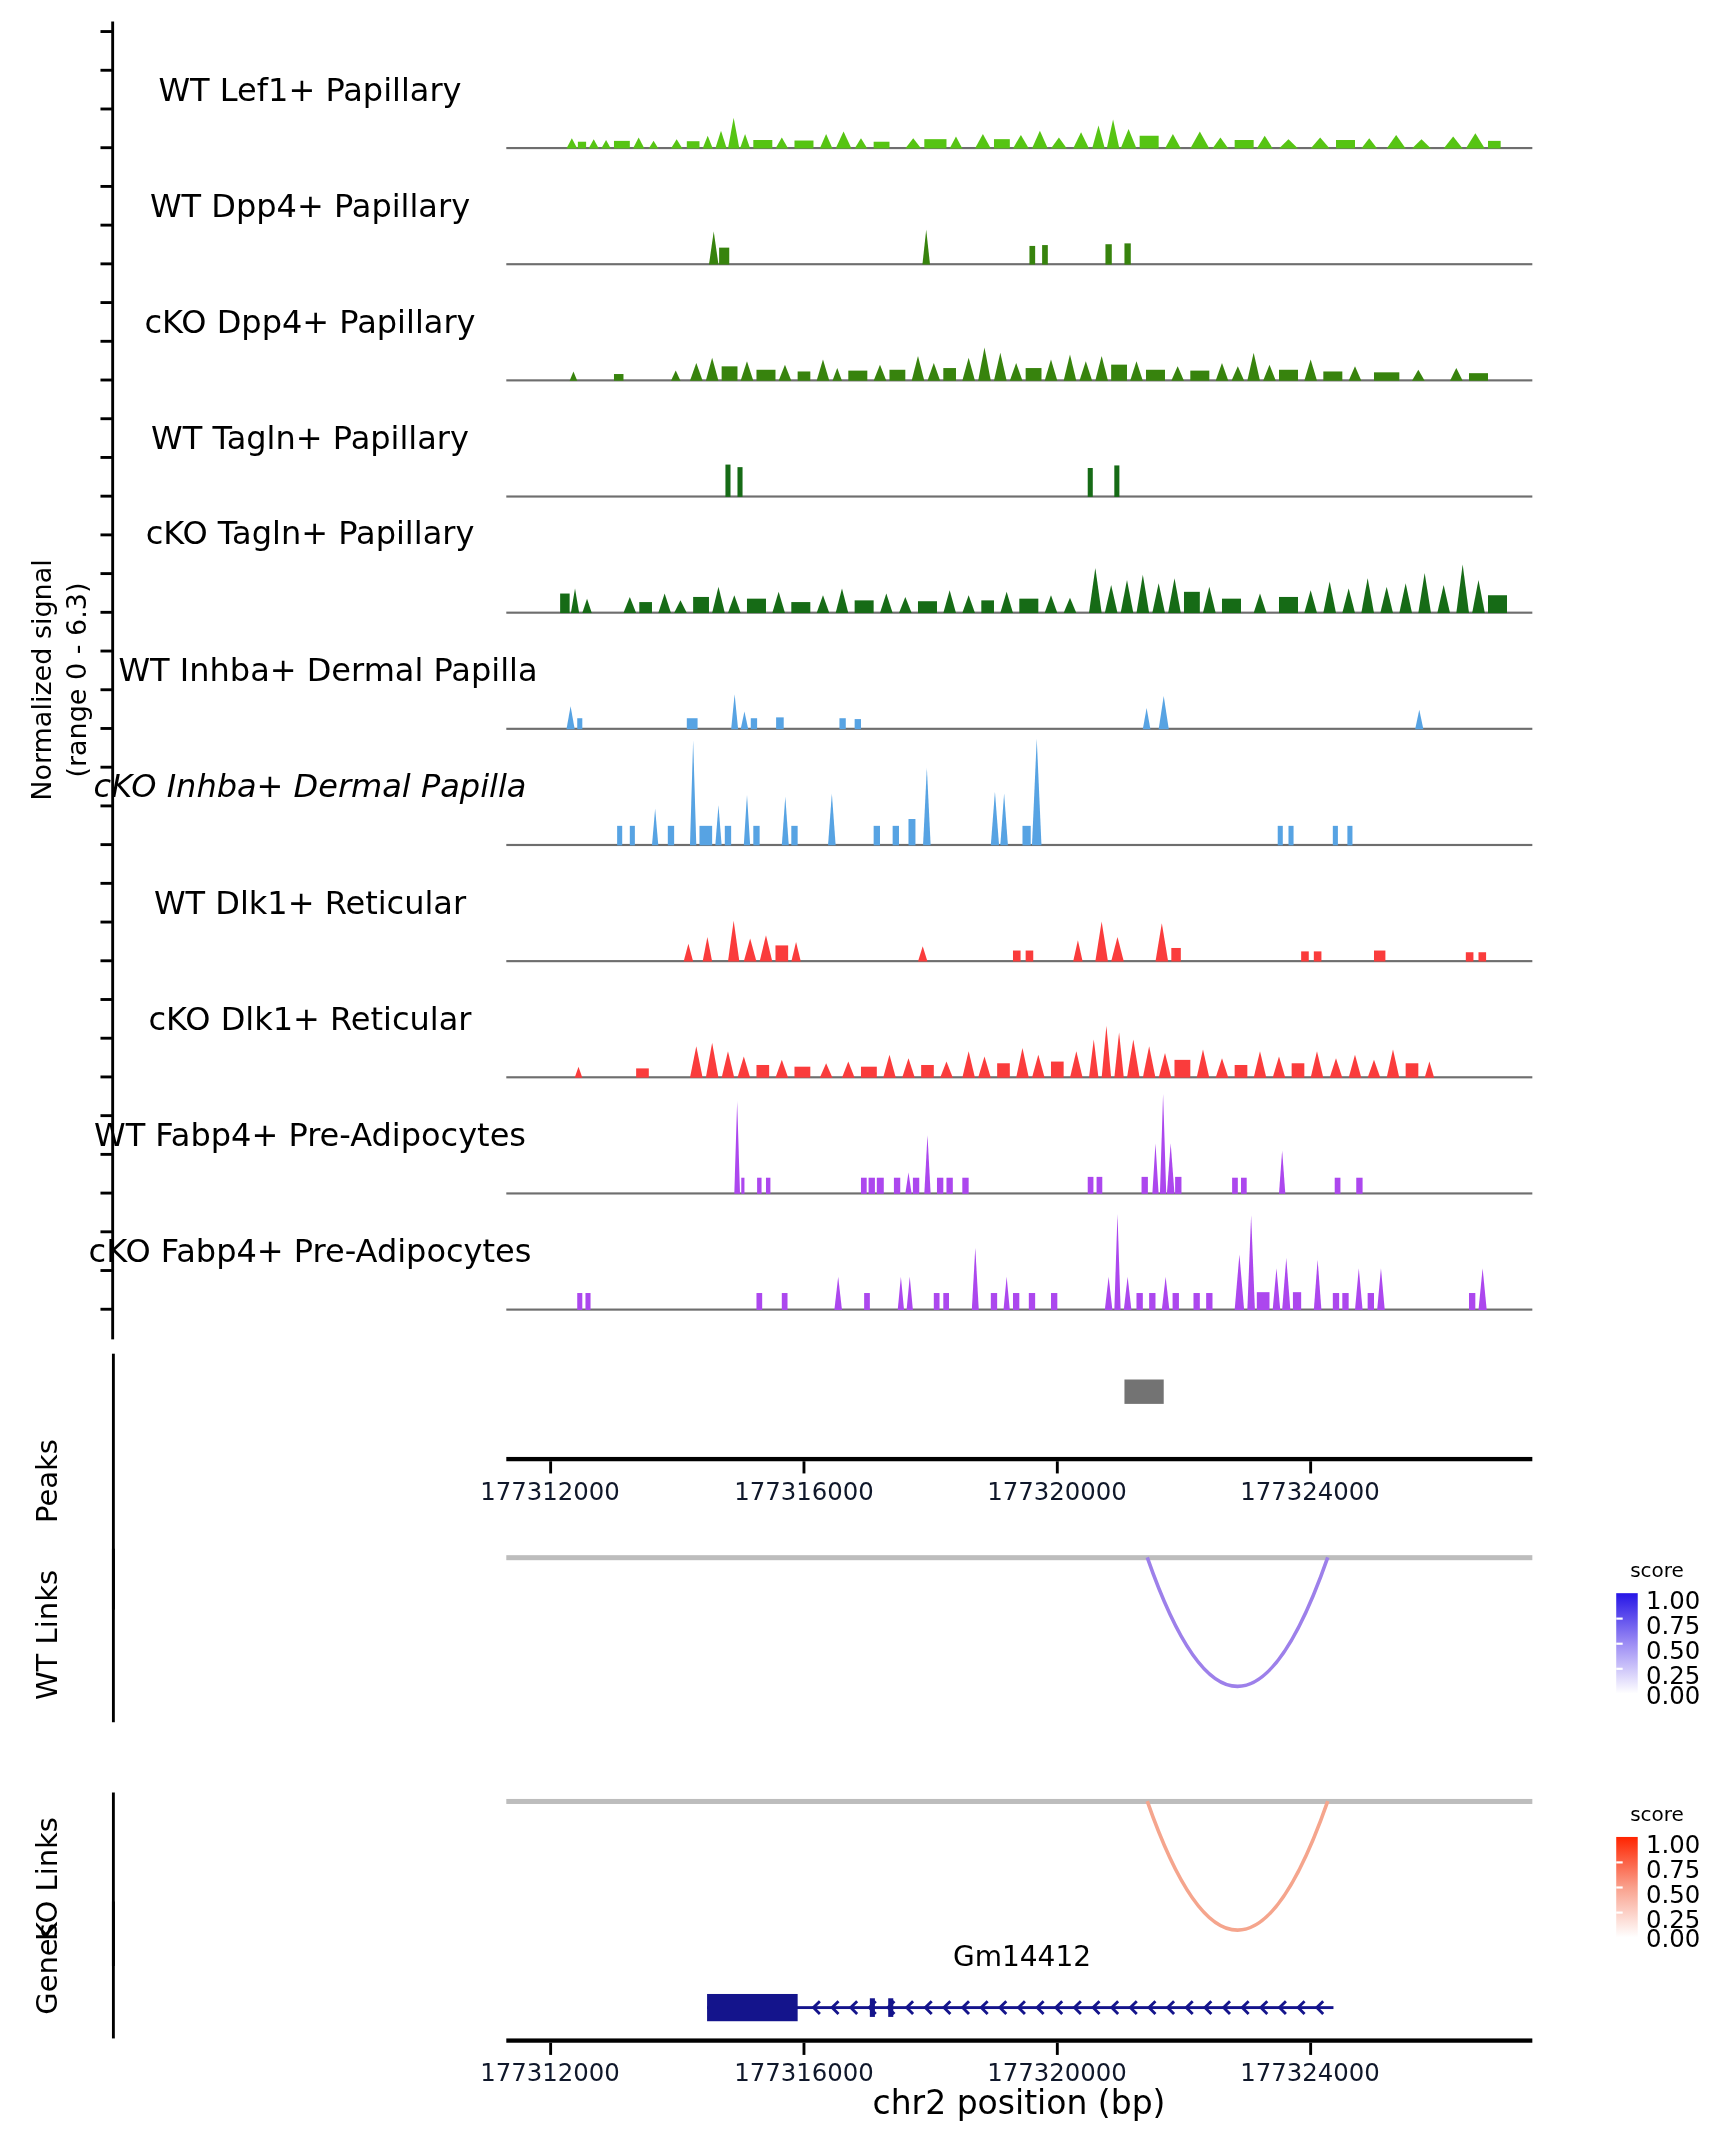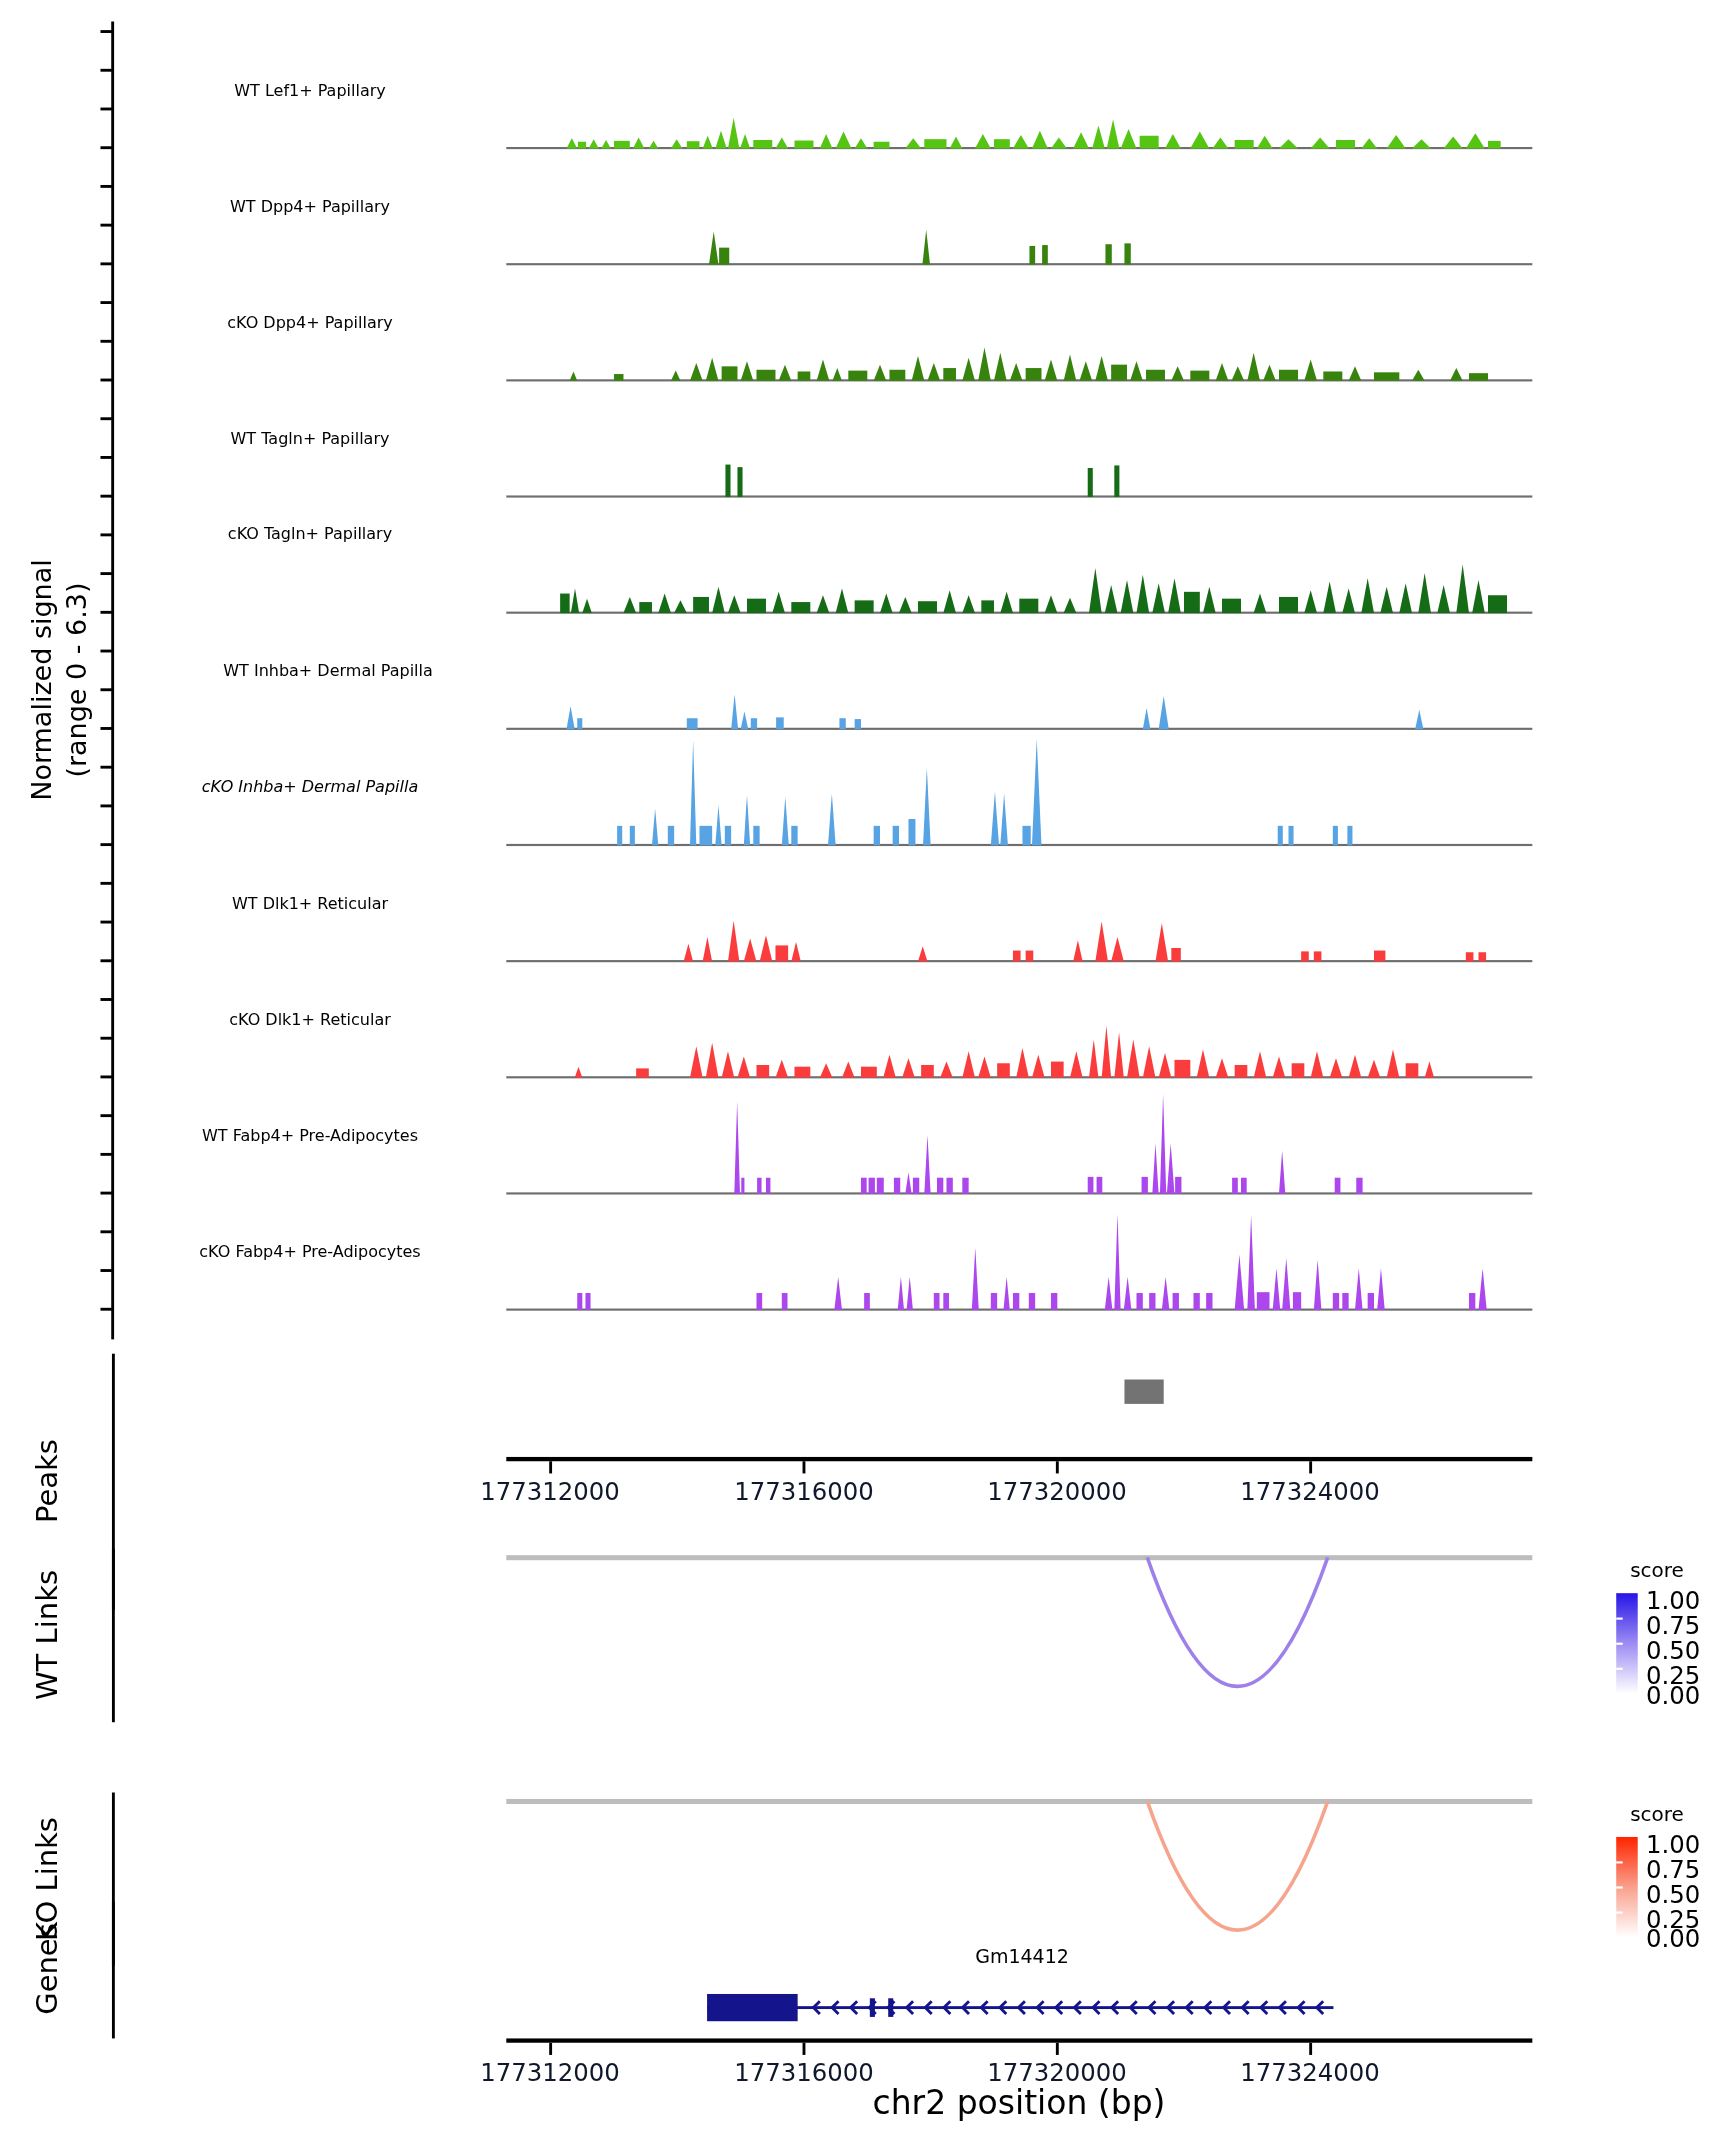--- a/index.html
+++ b/index.html
@@ -2,27 +2,27 @@
 <html style="font-size:11.5px"><head>
 <meta charset="utf-8">
 <style>
   html,body{margin:0;padding:0;background:#ffffff;}
   #canvas{position:relative;width:1721px;height:2151px;background:#ffffff;
           font-family:"DejaVu Sans","Liberation Sans",sans-serif;overflow:hidden;}
   #plot-svg{position:absolute;left:0;top:0;}
   .abs{position:absolute;}
   .ctr{transform:translate(-50%,-50%);}
   .rot{transform:translate(-50%,-50%) rotate(-90deg);white-space:nowrap;}
-  .track-label{font-size:16px;color:#000;white-space:nowrap;transform:translate(-50%,-50%);position:absolute;}
+  .track-label{font-size:32px;color:#000;white-space:nowrap;transform:translate(-50%,-50%);position:absolute;}
   .tick-label{font-size:24.4px;color:#0f172a;white-space:nowrap;transform:translate(-50%,-50%);position:absolute;}
   .legend-label{font-size:24.4px;color:#000;white-space:nowrap;transform:translate(0,-50%);position:absolute;}
   .section-label{font-size:29px;color:#000;}
   .ylab{font-size:27px;color:#000;text-align:center;line-height:1.3;}
   .score-title{font-size:20px;color:#000;}
-  .gene-name{font-size:19px;color:#000;}
+  .gene-name{font-size:28px;color:#000;}
   .xlab{font-size:33px;color:#000;}
 </style>
 </head>
 <body>
 
 <div id="canvas">
   <svg id="plot-svg" width="1721" height="2151" viewBox="0 0 2400 3000">
       <rect x="155" y="30" width="4" height="1838" fill="#000000"></rect>
       <rect x="140" y="42" width="18" height="4" fill="#000000"></rect>
       <rect x="140" y="204" width="18" height="4" fill="#000000"></rect>

